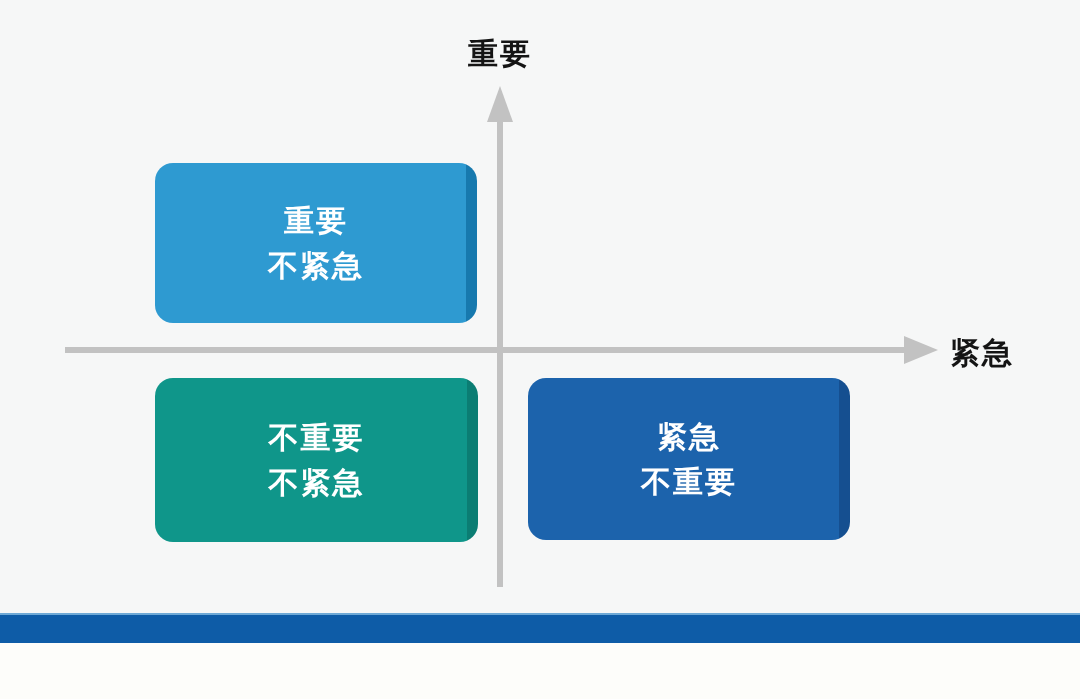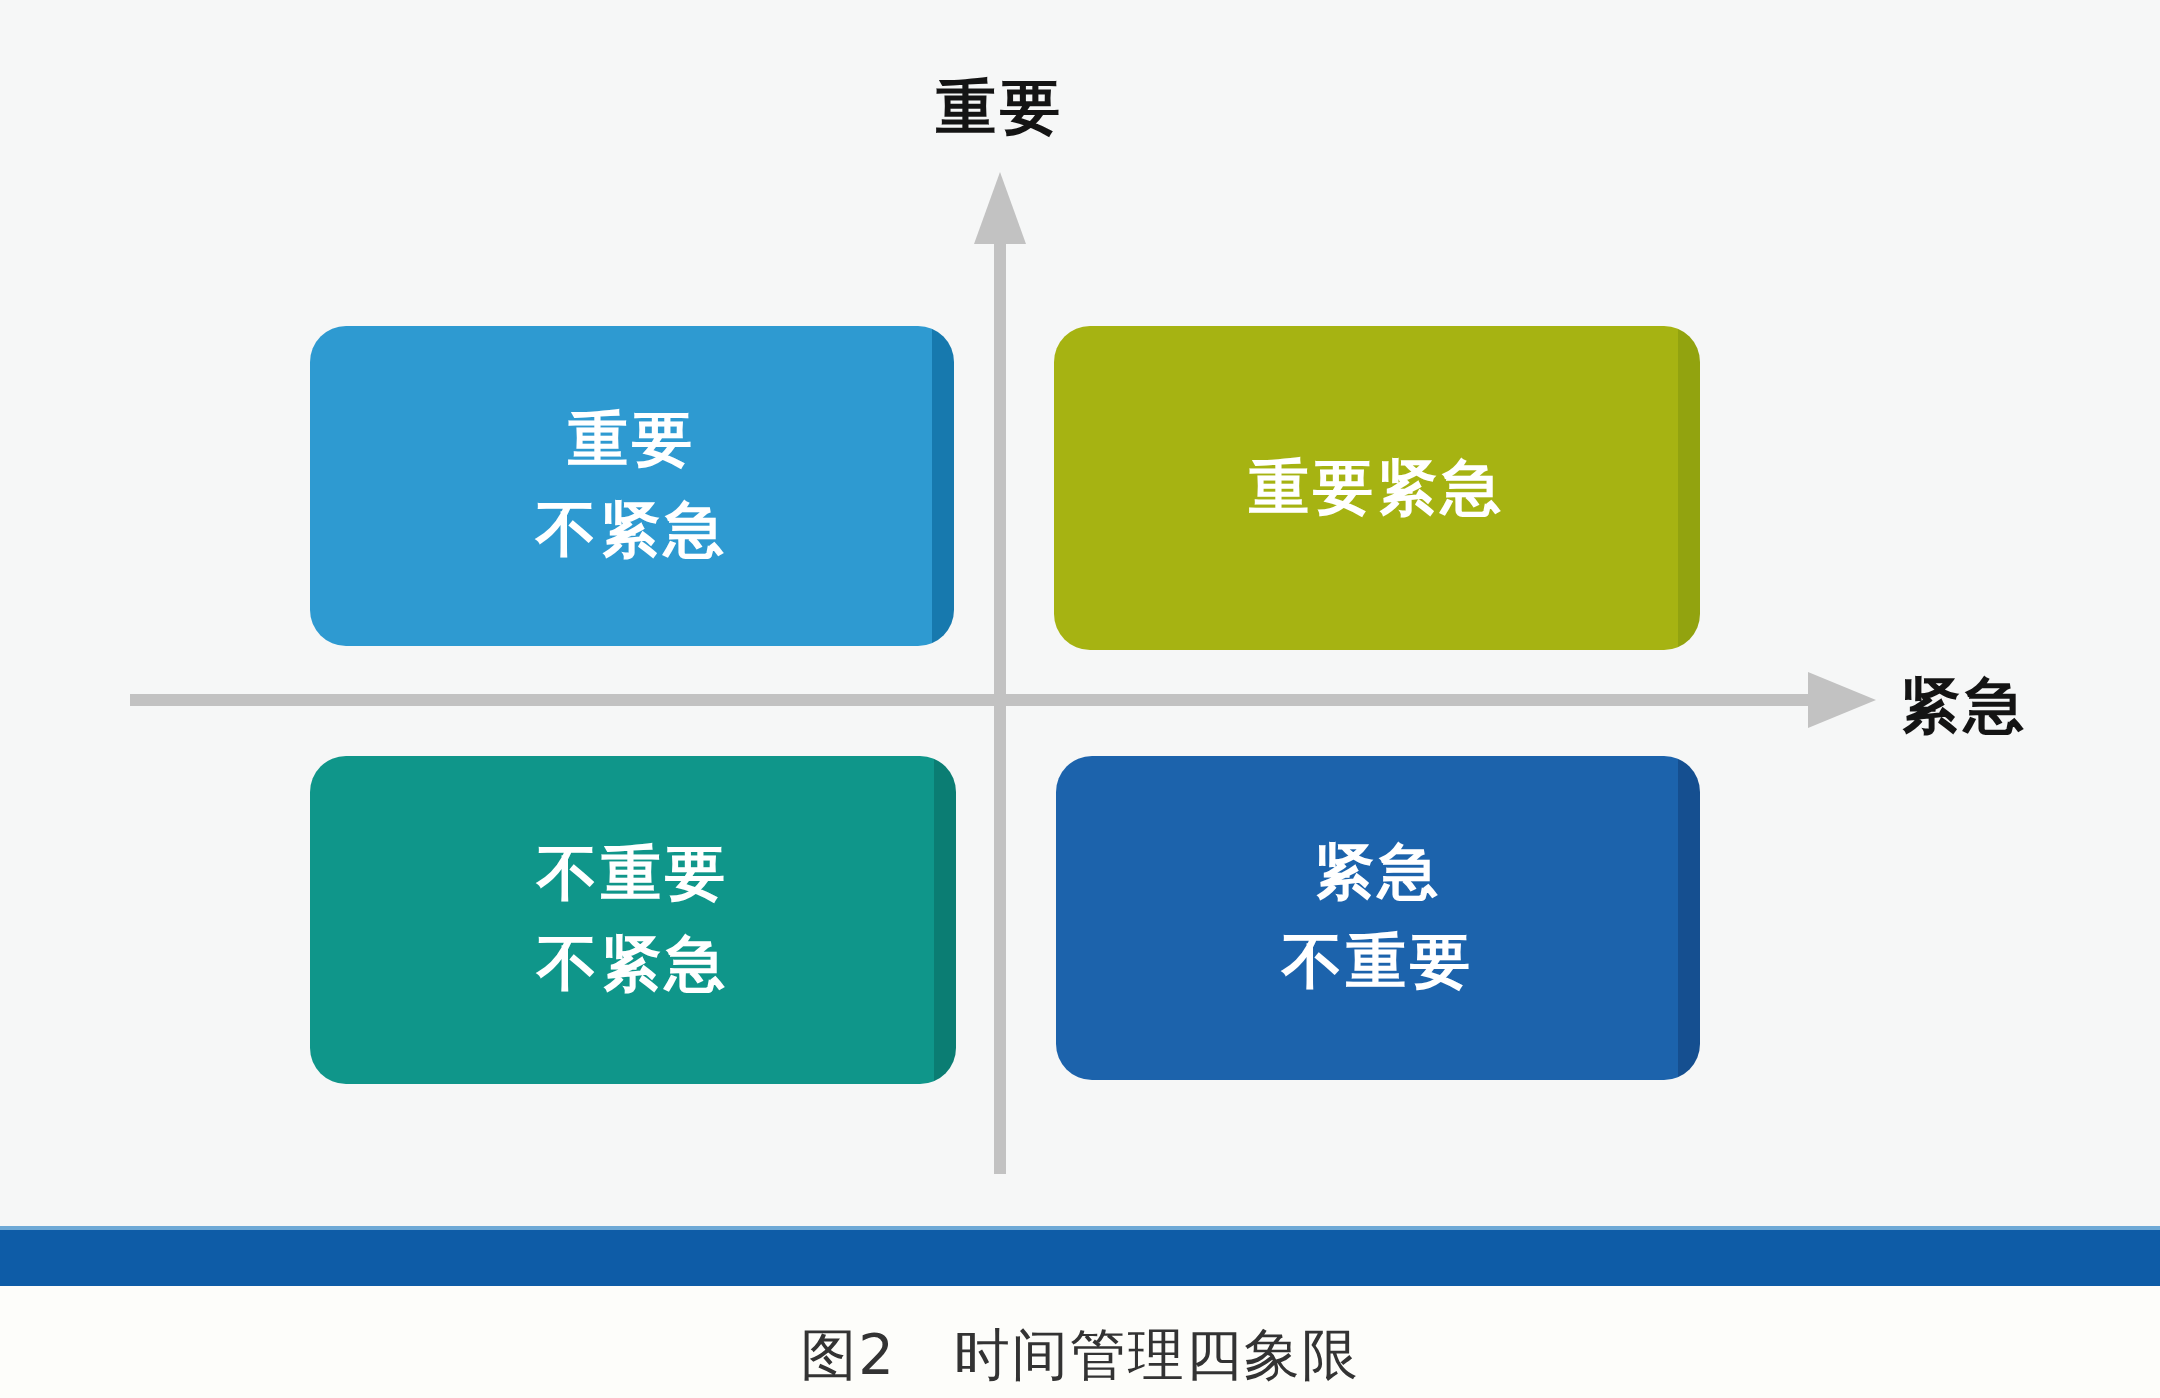--- a/index.html
+++ b/index.html
@@ -107,32 +107,27 @@
   </svg>
 
   <div class="axis-label y">重要</div>
   <div class="axis-label x">紧急</div>
 
   <div class="quad q1">
     <span>重要</span>
     <span>不紧急</span>
   </div>
 
-  <div class="quad q2">
-    <span>重要紧急</span>
-    <span></span>
-  </div>
 
   <div class="quad q3">
     <span>不重要</span>
     <span>不紧急</span>
   </div>
 
   <div class="quad q4">
     <span>紧急</span>
     <span>不重要</span>
   </div>
 
   <div class="divider-bar"></div>
   <div class="footer-area"></div>
-  <div class="caption">图2　时间管理四象限</div>
 
 </div>
 
 </body></html>

